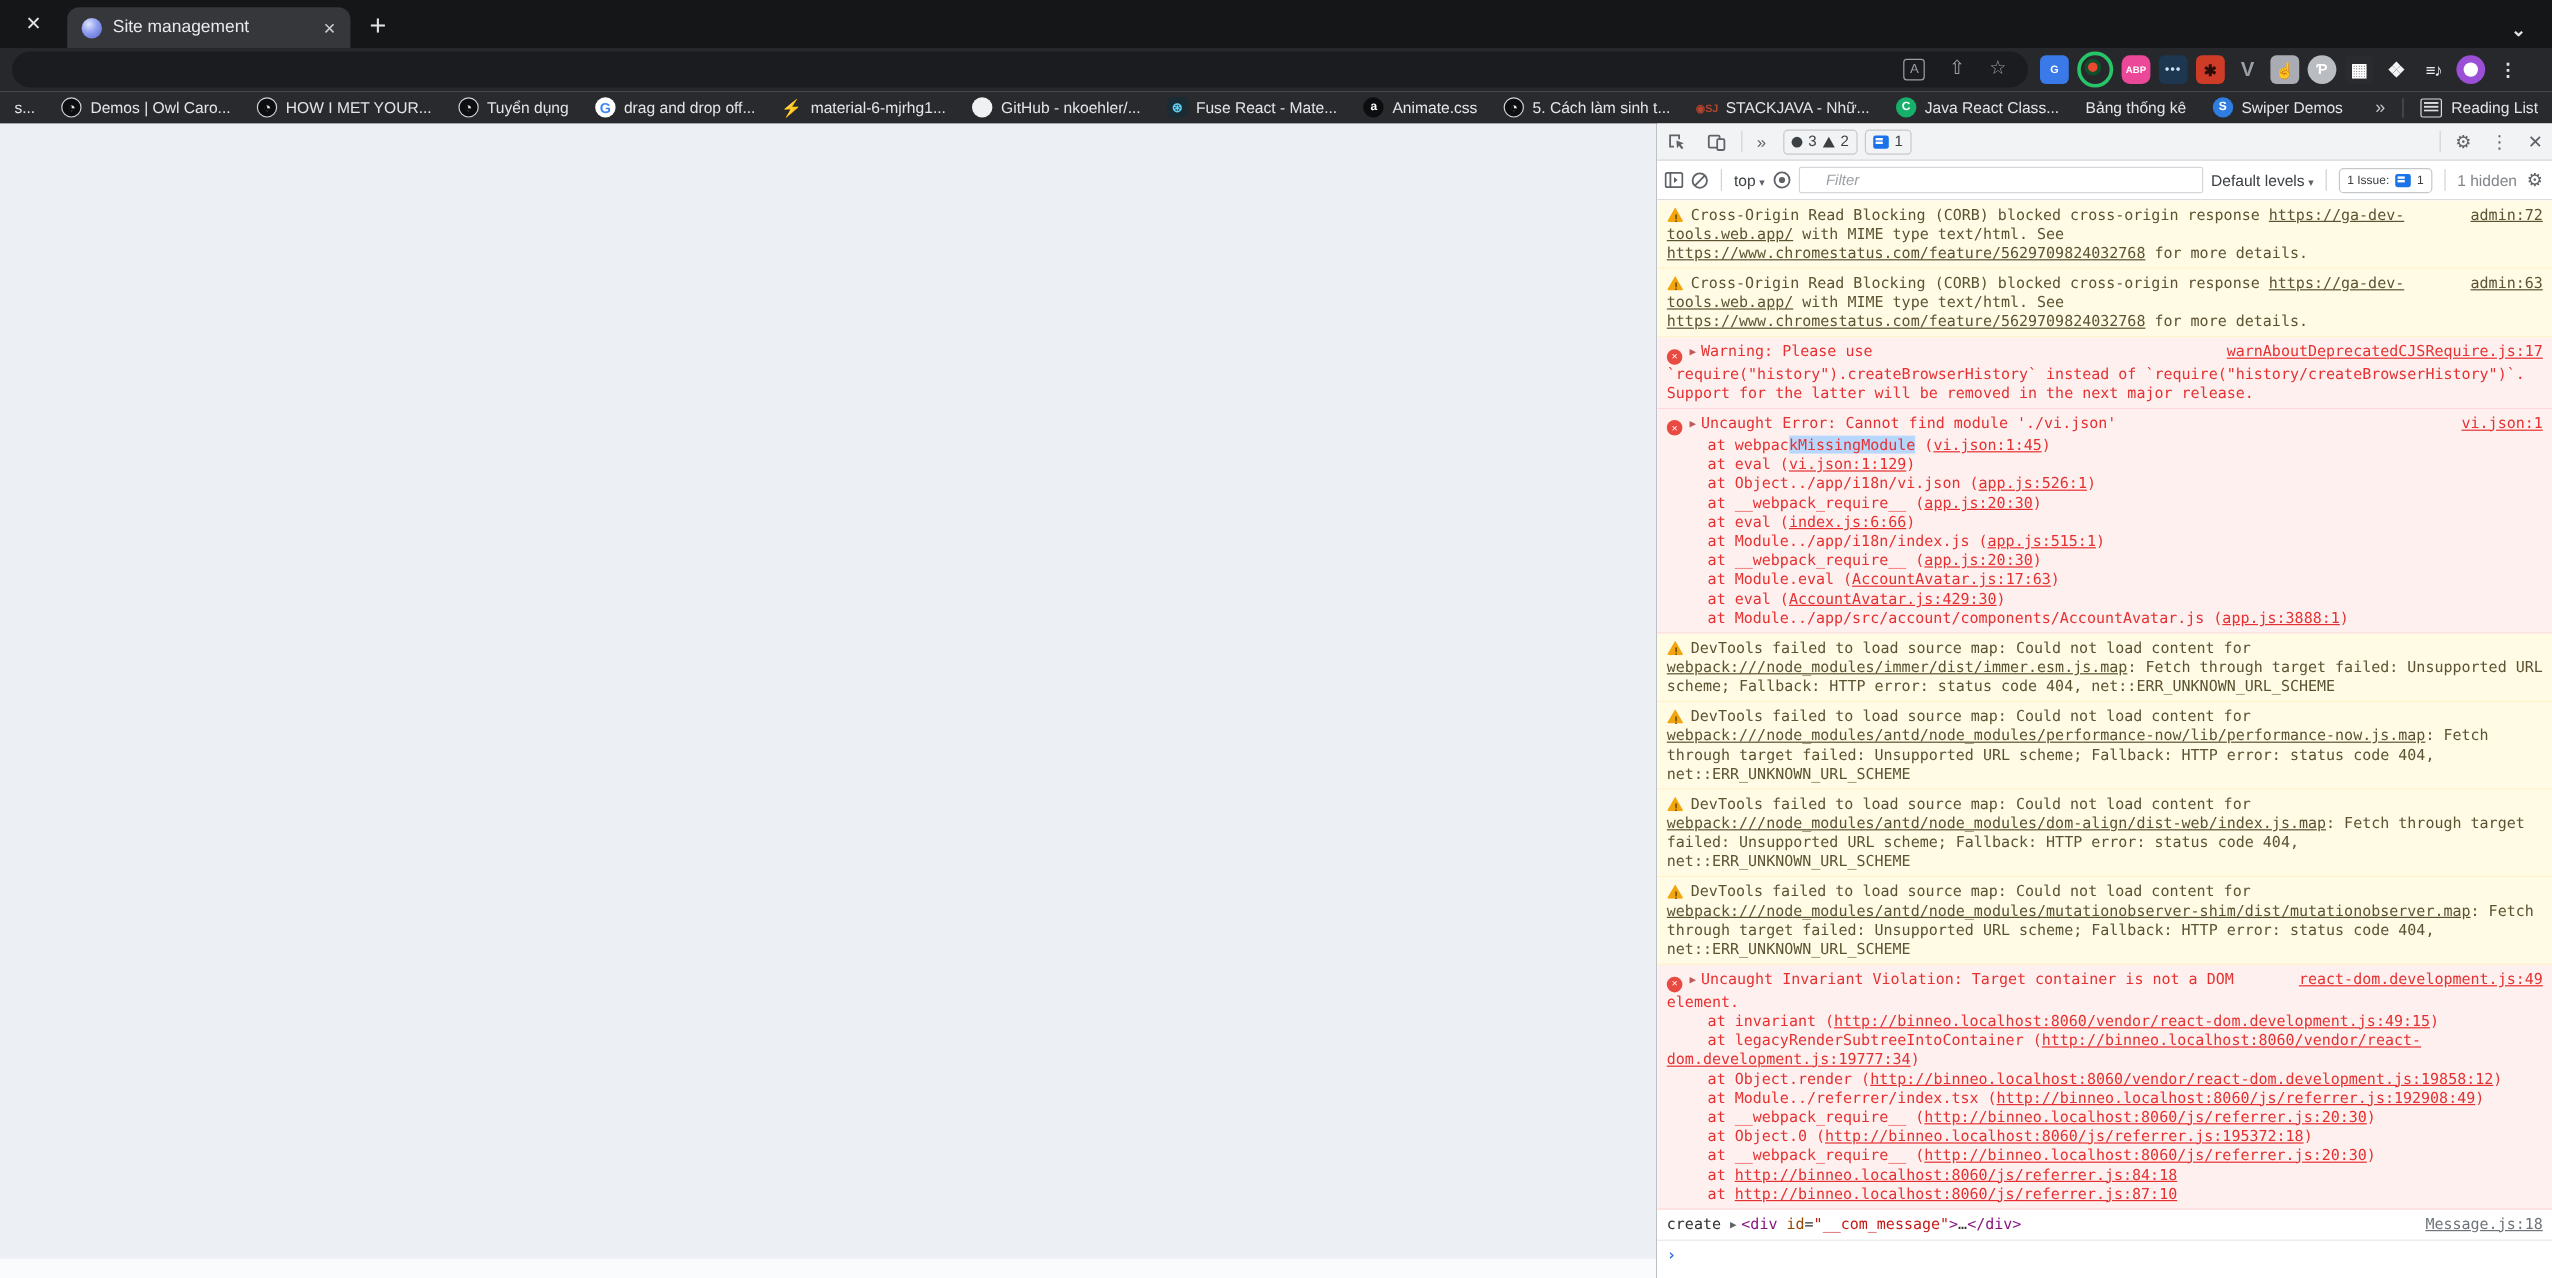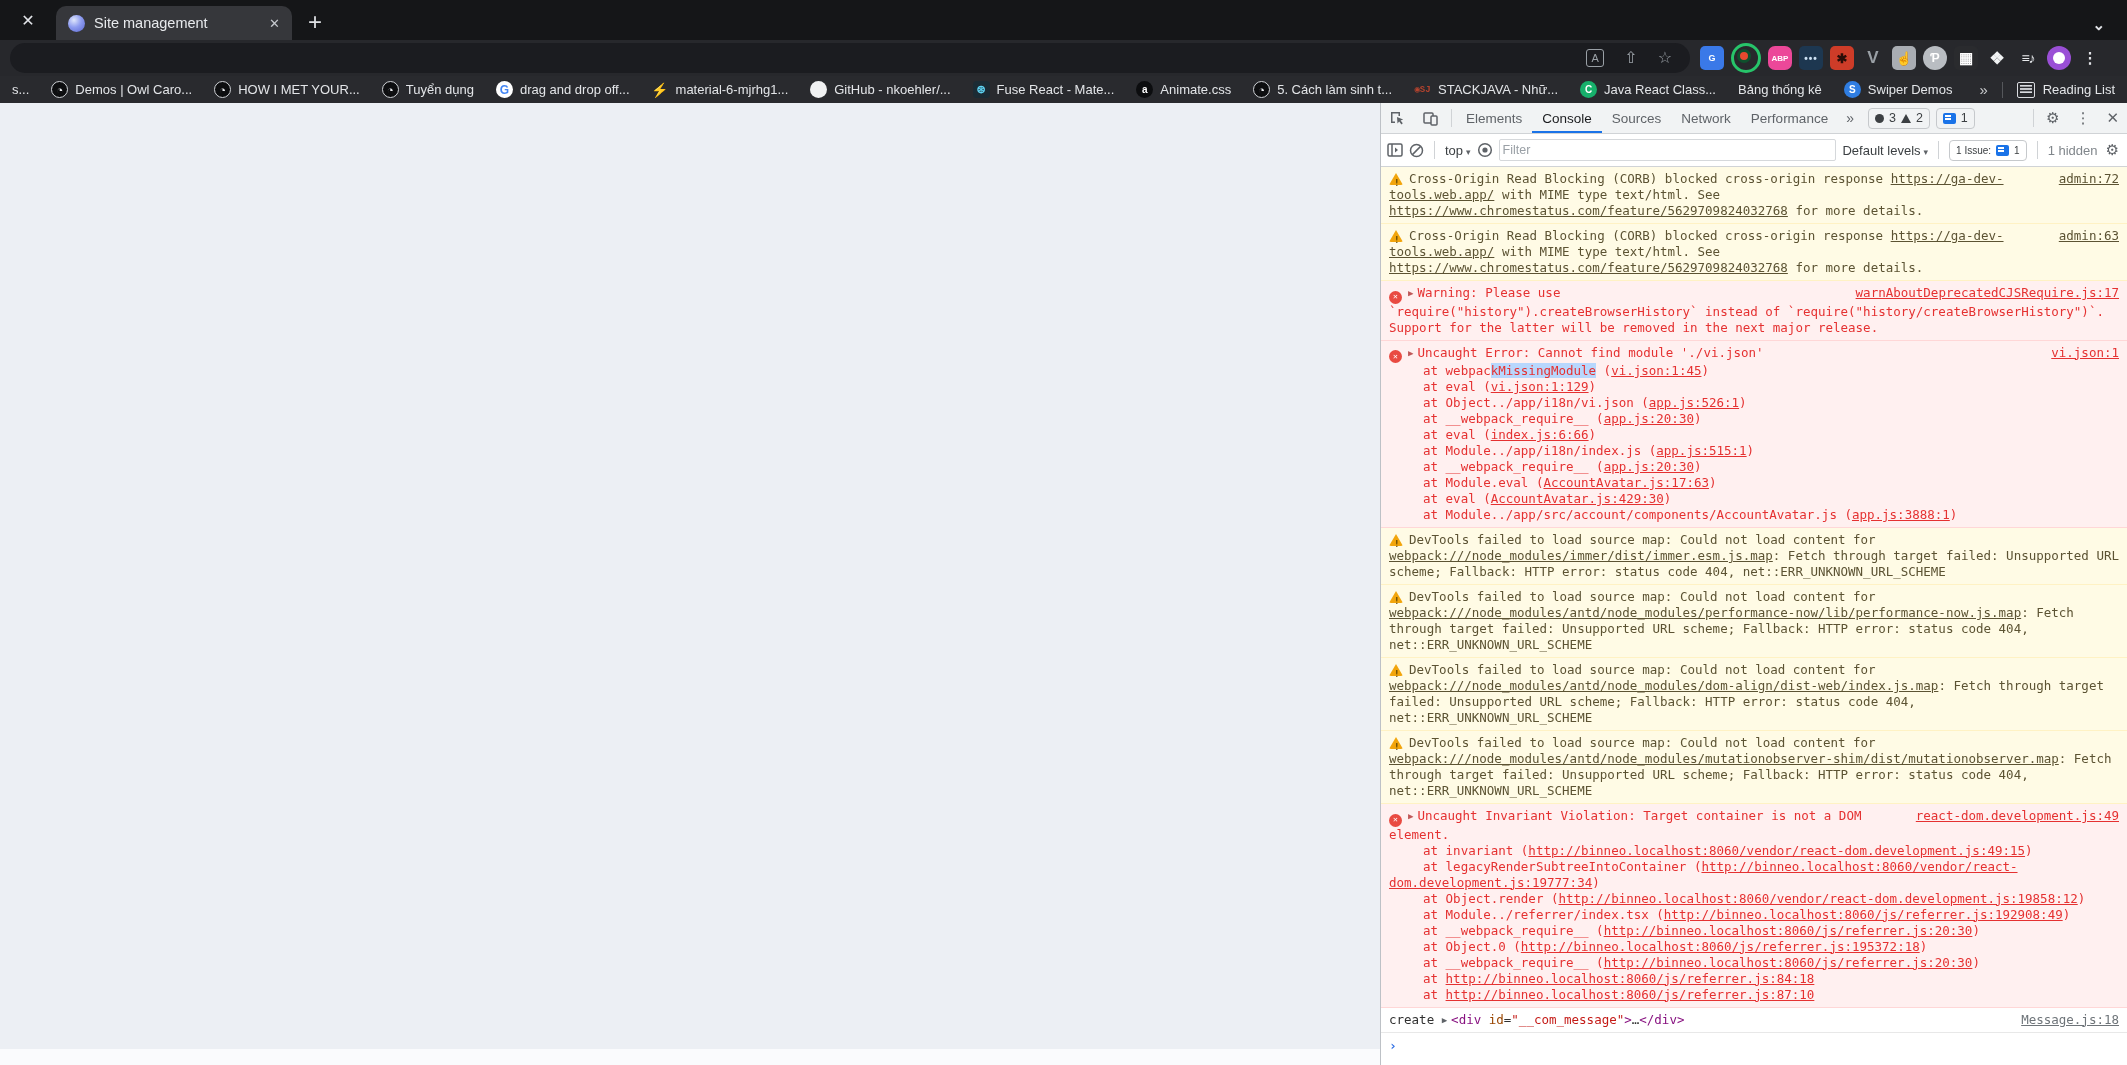--- a/index.html
+++ b/index.html
@@ -41,21 +41,21 @@
   .bookmarks{position:absolute;left:0;top:76px;width:2127px;height:27px;background:#292a2e;display:flex;align-items:center;padding:0 12px;box-sizing:border-box;color:#e3e5e8;font-size:13px;}
   .bm{display:flex;align-items:center;gap:7px;margin-right:22px;white-space:nowrap;}
   .bmi{width:17px;height:17px;border-radius:50%;display:flex;align-items:center;justify-content:center;font-size:9px;font-weight:bold;color:#fff;flex:0 0 auto;}
   .bmi.globe{background:#0d0e10;border:1px solid #cfd2d6;box-sizing:border-box;color:#fff;}
   .bmi.globe::after{content:"◔";font-size:11px;color:#e8eaed;}
   .bmi.google{background:#fff;color:#4285f4;font-size:12px;}
   .bmi.bolt{background:transparent;color:#2f7de1;font-size:14px;}
   .bmi.github{background:#f0f1f2;color:#17181a;font-size:11px;}
   .bmi.react{background:#1b2b34;color:#5ed3f3;font-size:11px;border-radius:4px;}
   .bmi.animate{background:#0c0d0f;color:#fff;font-size:10px;}
-  .bmi.stackjava{background:transparent;color:#b5432e;font-size:9px;font-family:Liberation Mono, monospace;}
+  .bmi.stackjava{background:transparent;color:#b5432e;font-size:9px;}
   .bmi.java{background:#17b06b;color:#fff;font-size:10px;}
   .bmi.swiper{background:#2f7de1;color:#fff;font-size:10px;}
   .bm-right{margin-left:auto;display:flex;align-items:center;gap:14px;}
   .bm-sep{width:1px;height:16px;background:#55575b;}
   .rl-ico{width:16px;height:14px;border:1.5px solid #dadce0;border-radius:2px;position:relative;}
   .rl-ico::after{content:"";position:absolute;left:2px;top:2px;right:2px;height:8px;
     background:linear-gradient(#dadce0 1.5px,transparent 1.5px);background-size:100% 3.2px;}
 
   
   .page{position:absolute;left:0;top:103px;width:1380px;height:962px;background:#eceff4;}
@@ -72,21 +72,21 @@
   .dt-more{padding:0 8px;font-size:14px;}
   .badge{border:1px solid #c6c9cc;border-radius:4px;height:19px;display:flex;align-items:center;gap:5px;padding:0 6px;margin-left:6px;color:#3c4043;font-size:12.5px;}
   .b-dot{width:9px;height:9px;border-radius:50%;background:#3c4043;display:inline-block;}
   .b-tri{width:0;height:0;border-left:5.5px solid transparent;border-right:5.5px solid transparent;border-bottom:9px solid #3c4043;display:inline-block;}
   .b-msg{width:13px;height:11px;background:#1a73e8;border-radius:2px;position:relative;display:inline-block;}
   .b-msg::after{content:"";position:absolute;left:2px;top:2.5px;width:6px;height:1.5px;background:#fff;box-shadow:0 3px 0 #fff;}
   .dt-right{margin-left:auto;display:flex;align-items:center;}
   .glyphbtn{padding:0 8px;color:#5f6368;font-size:15px;}
 
   .con-toolbar{height:32px;background:#fff;border-bottom:1px solid #d0d3d6;display:flex;align-items:center;flex:0 0 auto;font-size:13px;color:#3c4043;padding:0 6px;gap:6px;}
-  .filter{flex:1;height:20px;border:1px solid #d5d8db;border-radius:2px;font-size:12.5px;padding:0 3px;color:#202124;font-family:"Liberation Sans",sans-serif;outline:none;}
+  .filter{flex:1;height:20px;border:1px solid #d5d8db;border-radius:2px;font-size:12.5px;padding:0 22px;color:#202124;font-family:"Liberation Sans",sans-serif;outline:none;font-style:italic;}
   .filter::placeholder{color:#9aa0a6;}
   .caret{font-size:9px;color:#5f6368;margin-left:3px;}
   .muted{color:#80868b;}
   .issue-pill{border:1px solid #c6c9cc;border-radius:4px;height:19px;display:flex;align-items:center;gap:5px;padding:0 6px;font-size:10px;color:#3c4043;}
 
   .console{flex:1;overflow:hidden;font-family:"DejaVu Sans Mono",monospace;font-size:12.5px;line-height:16px;background:#fff;}
   .crow{padding:4px 8px;border-bottom:1px solid #e8e8e8;color:#303030;}
   .crow.warn{background:#fffbe5;border-bottom-color:#fff2c4;color:#5c5333;}
   .crow.error{background:#fff0f0;border-bottom-color:#ffd7d7;color:#e53131;}
   .crow .src{float:right;margin-left:10px;text-decoration:underline;color:inherit;cursor:pointer;}
@@ -226,27 +226,20 @@
             <path d="M8 7l6.2 2.4-2.6 1 2.2 2.9-1.4 1.1-2.2-3-1.7 2.2z" fill="#5f6368"></path>
           </svg>
       </span>
       <span class="dt-icobtn">
         <svg width="17" height="17" viewBox="0 0 17 17">
             <rect x="2" y="3" width="9" height="10" rx="1" fill="none" stroke="#5f6368" stroke-width="1.5"></rect>
             <rect x="9" y="6" width="6" height="9" rx="1" fill="#f1f3f4" stroke="#5f6368" stroke-width="1.5"></rect>
           </svg>
       </span>
       <span class="dt-vsep"></span>
-      <span id="dttabs" style="display:flex;align-items:center;height:30px;">
-          <span class="dt-tab">Elements</span>
-          <span class="dt-tab active">Console</span>
-          <span class="dt-tab">Sources</span>
-          <span class="dt-tab">Network</span>
-          <span class="dt-tab">Performance</span>
-        </span>
       <span class="dt-more">»</span>
       <span class="badge">
         <span class="b-dot"></span>
           <span>3</span>
         <span class="b-tri"></span>
           <span>2</span>
       </span>
       <span class="badge">
         <span class="b-msg"></span>
           <span>1</span>

